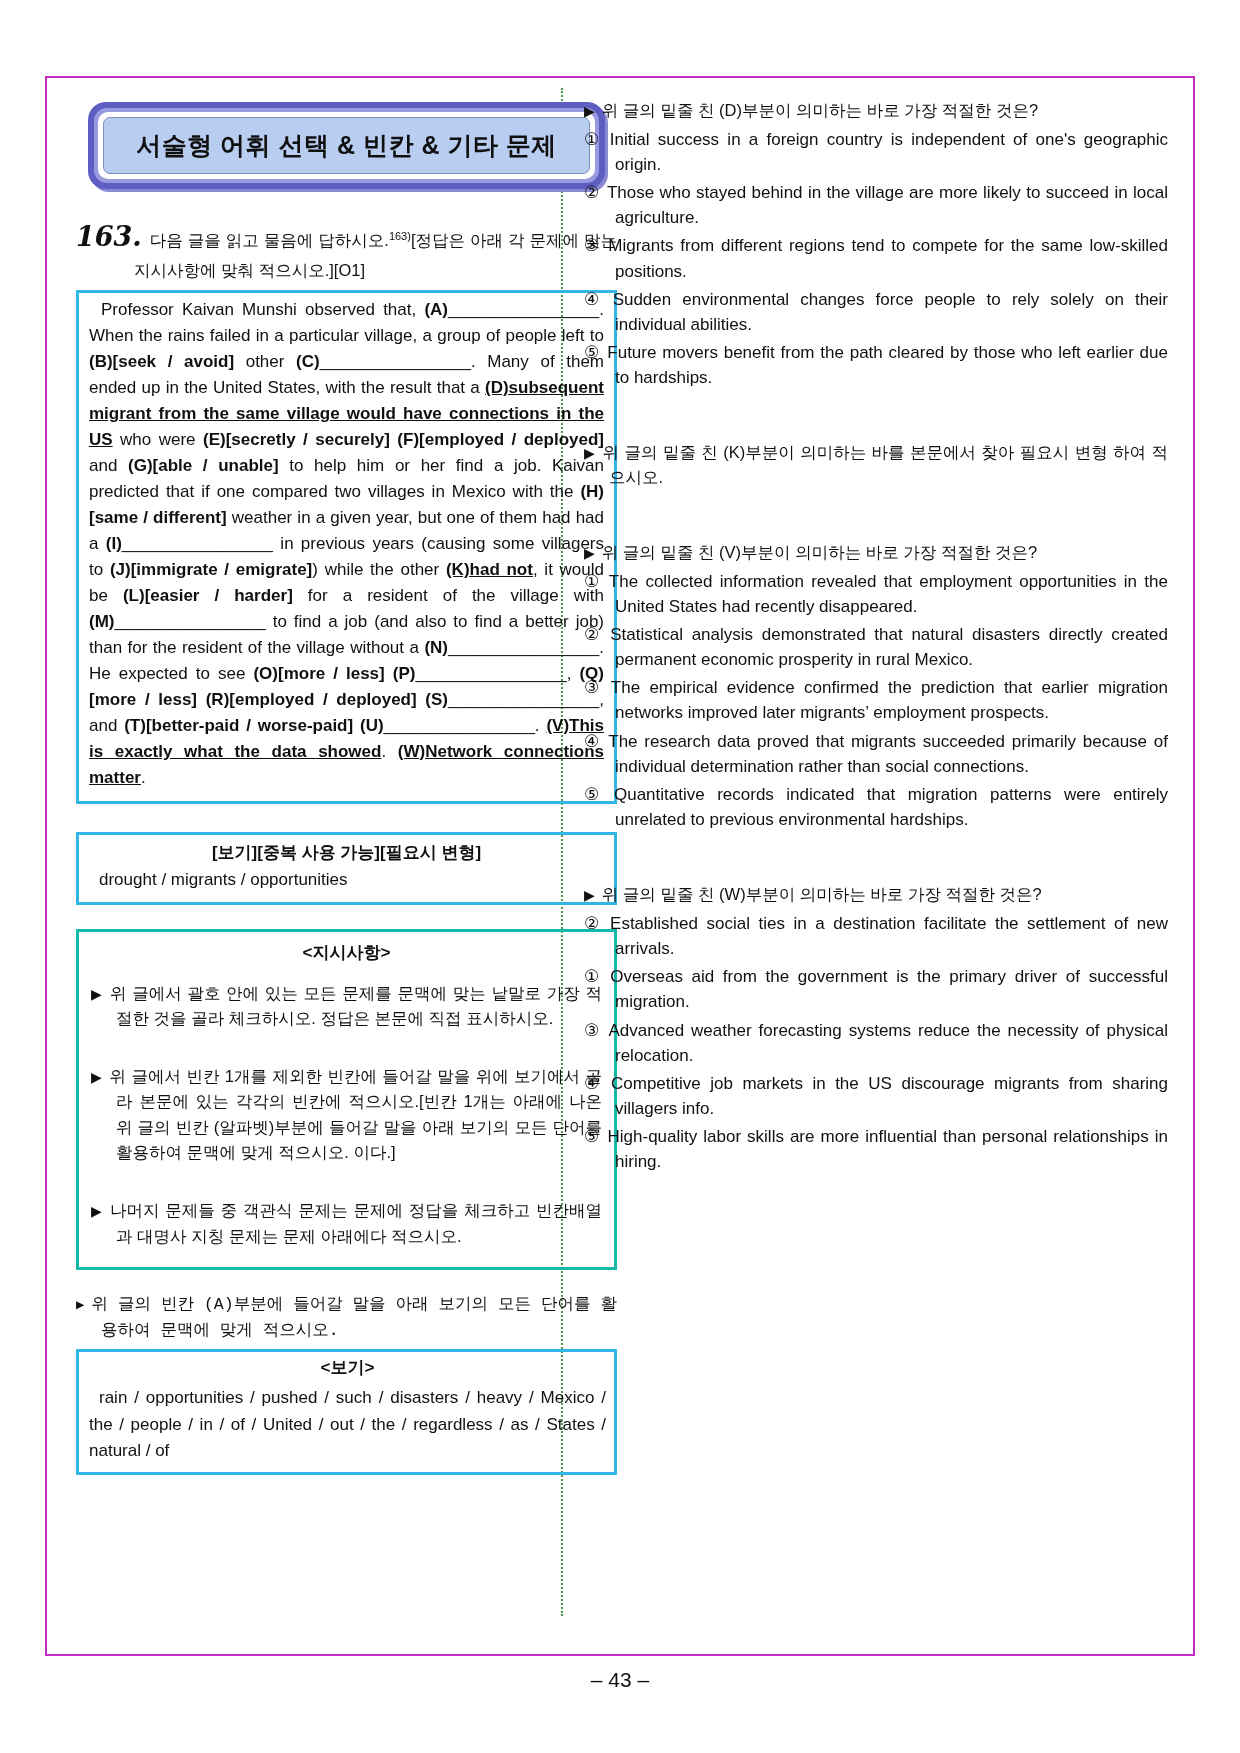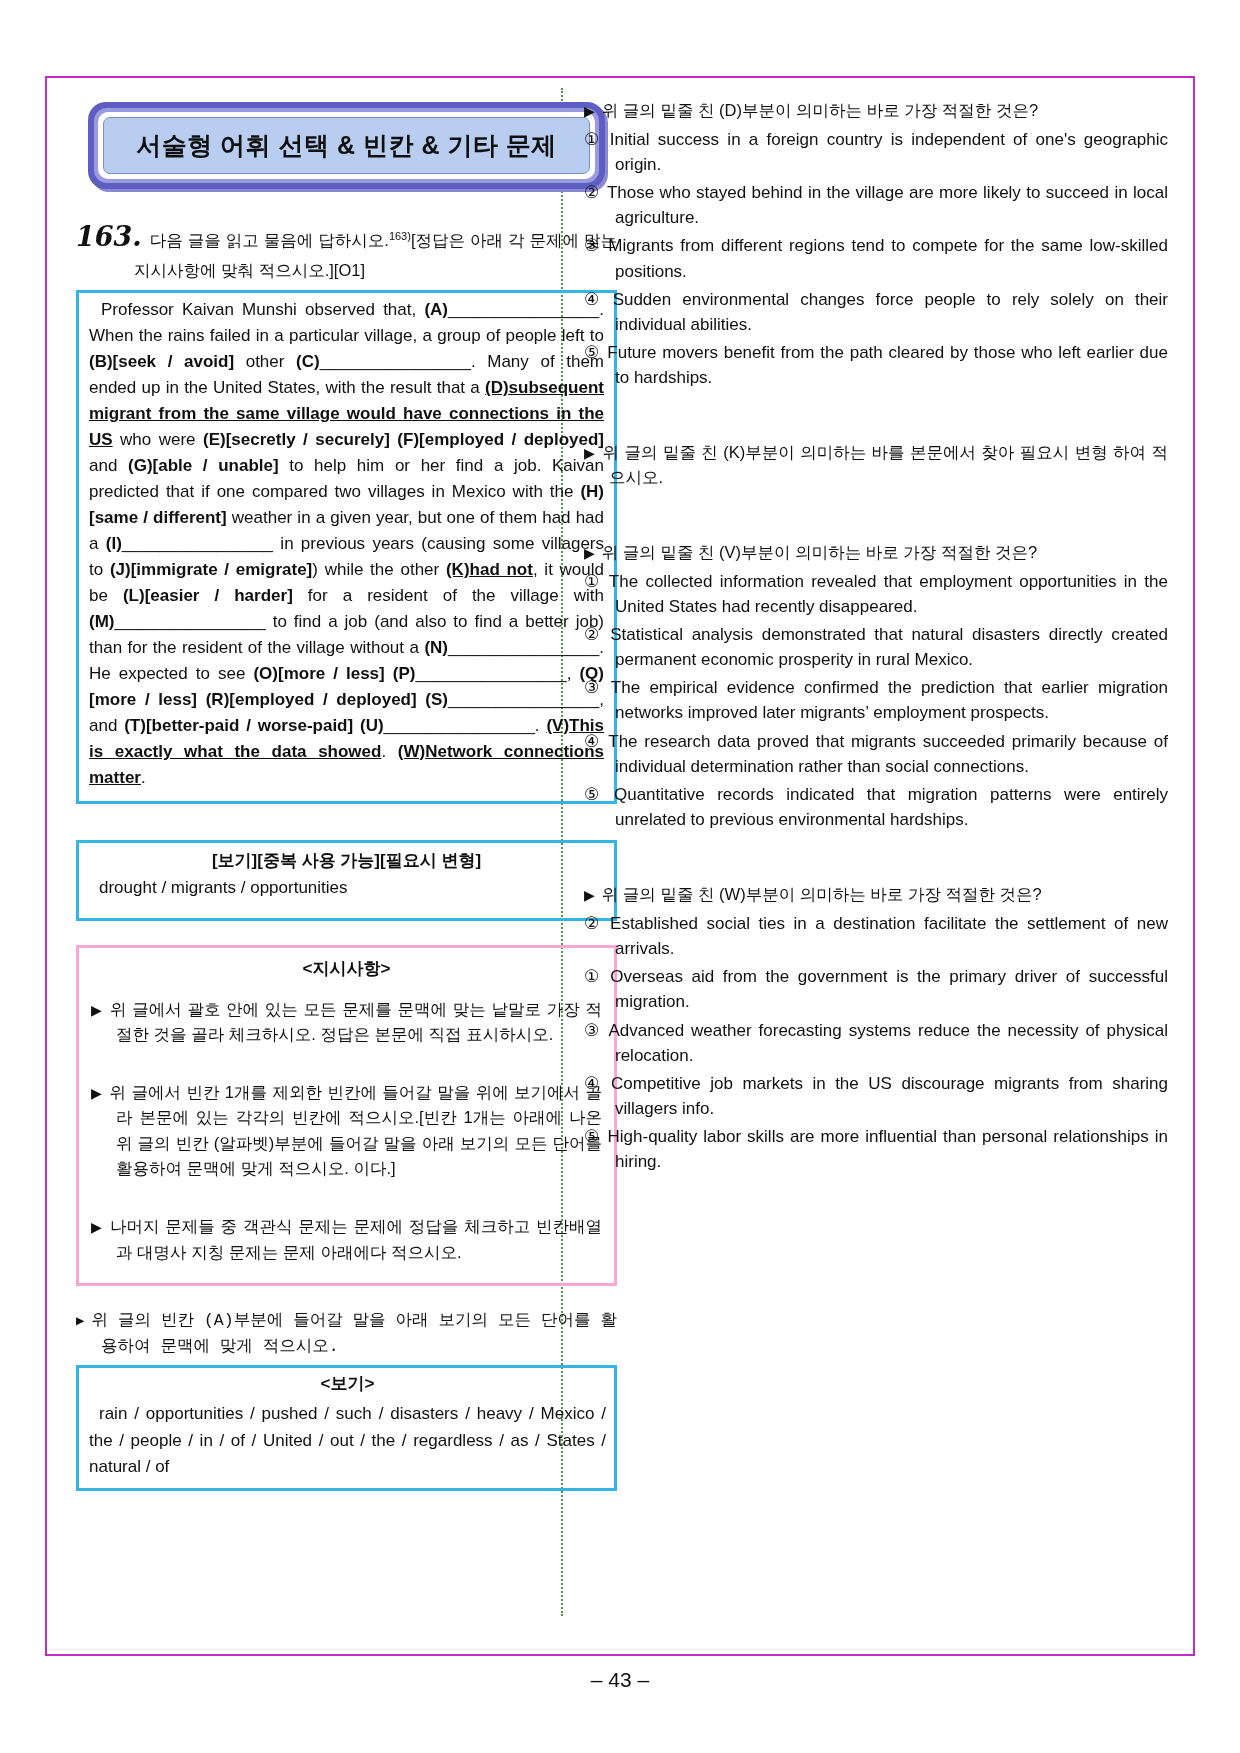--- a/index.html
+++ b/index.html
@@ -20,26 +20,26 @@
   .q-header{margin-top:28px;font-size:16.5px;line-height:1.5;padding-left:58px;text-indent:-58px;text-align:justify;}
   .q-number{font-family:"DejaVu Serif","Liberation Serif",serif;font-style:italic;font-weight:bold;font-size:27px;margin-right:8px;}
   .fn{font-size:11px;}
 
   .box-cyan{border:3px solid #33b5e5;}
   .passage-box{margin-top:8px;padding:4px 10px 10px 10px;font-size:17px;line-height:1.53;}
   .passage{margin:0;text-indent:12px;text-align:justify;}
   .seg-b{font-weight:bold;}
   .seg-bu{font-weight:bold;text-decoration:underline;}
 
-  .bank1{margin-top:36px;padding:6px 10px 20px 10px;font-size:17px;}
+  .bank1{margin-top:28px;padding:6px 10px 12px 10px;font-size:17px;}
   .bank-header{text-align:center;font-weight:bold;}
   .bank-words{margin-top:6px;text-indent:10px;}
   .bank-words-justify{text-align:justify;line-height:1.55;}
 
-  .directions{margin-top:24px;border:3px solid #f9a8d4;padding:8px 12px 18px 12px;font-size:16.5px;line-height:1.55;}
+  .directions{margin-top:24px;border:3px solid #14b8a6;padding:8px 12px 18px 12px;font-size:16.5px;line-height:1.55;}
   .directions-title{text-align:center;font-weight:bold;font-size:17px;}
   .dir-item{margin-top:32px;padding-left:25px;text-indent:-25px;text-align:justify;}
   .dir-item:first-child{margin-top:14px;}
   .tri{margin-right:7px;font-size:14px;}
 
   .blank-a{margin-top:22px;font-size:16.5px;line-height:1.55;padding-left:25px;text-indent:-25px;text-align:justify;font-family:Liberation Mono, monospace;}
   .bank2{margin-top:6px;padding:4px 8px 8px 10px;font-size:17px;}
 
   .q-block{margin-bottom:50px;}
   .q-prompt{font-size:16.5px;line-height:1.5;padding-left:25px;text-indent:-25px;text-align:justify;}

